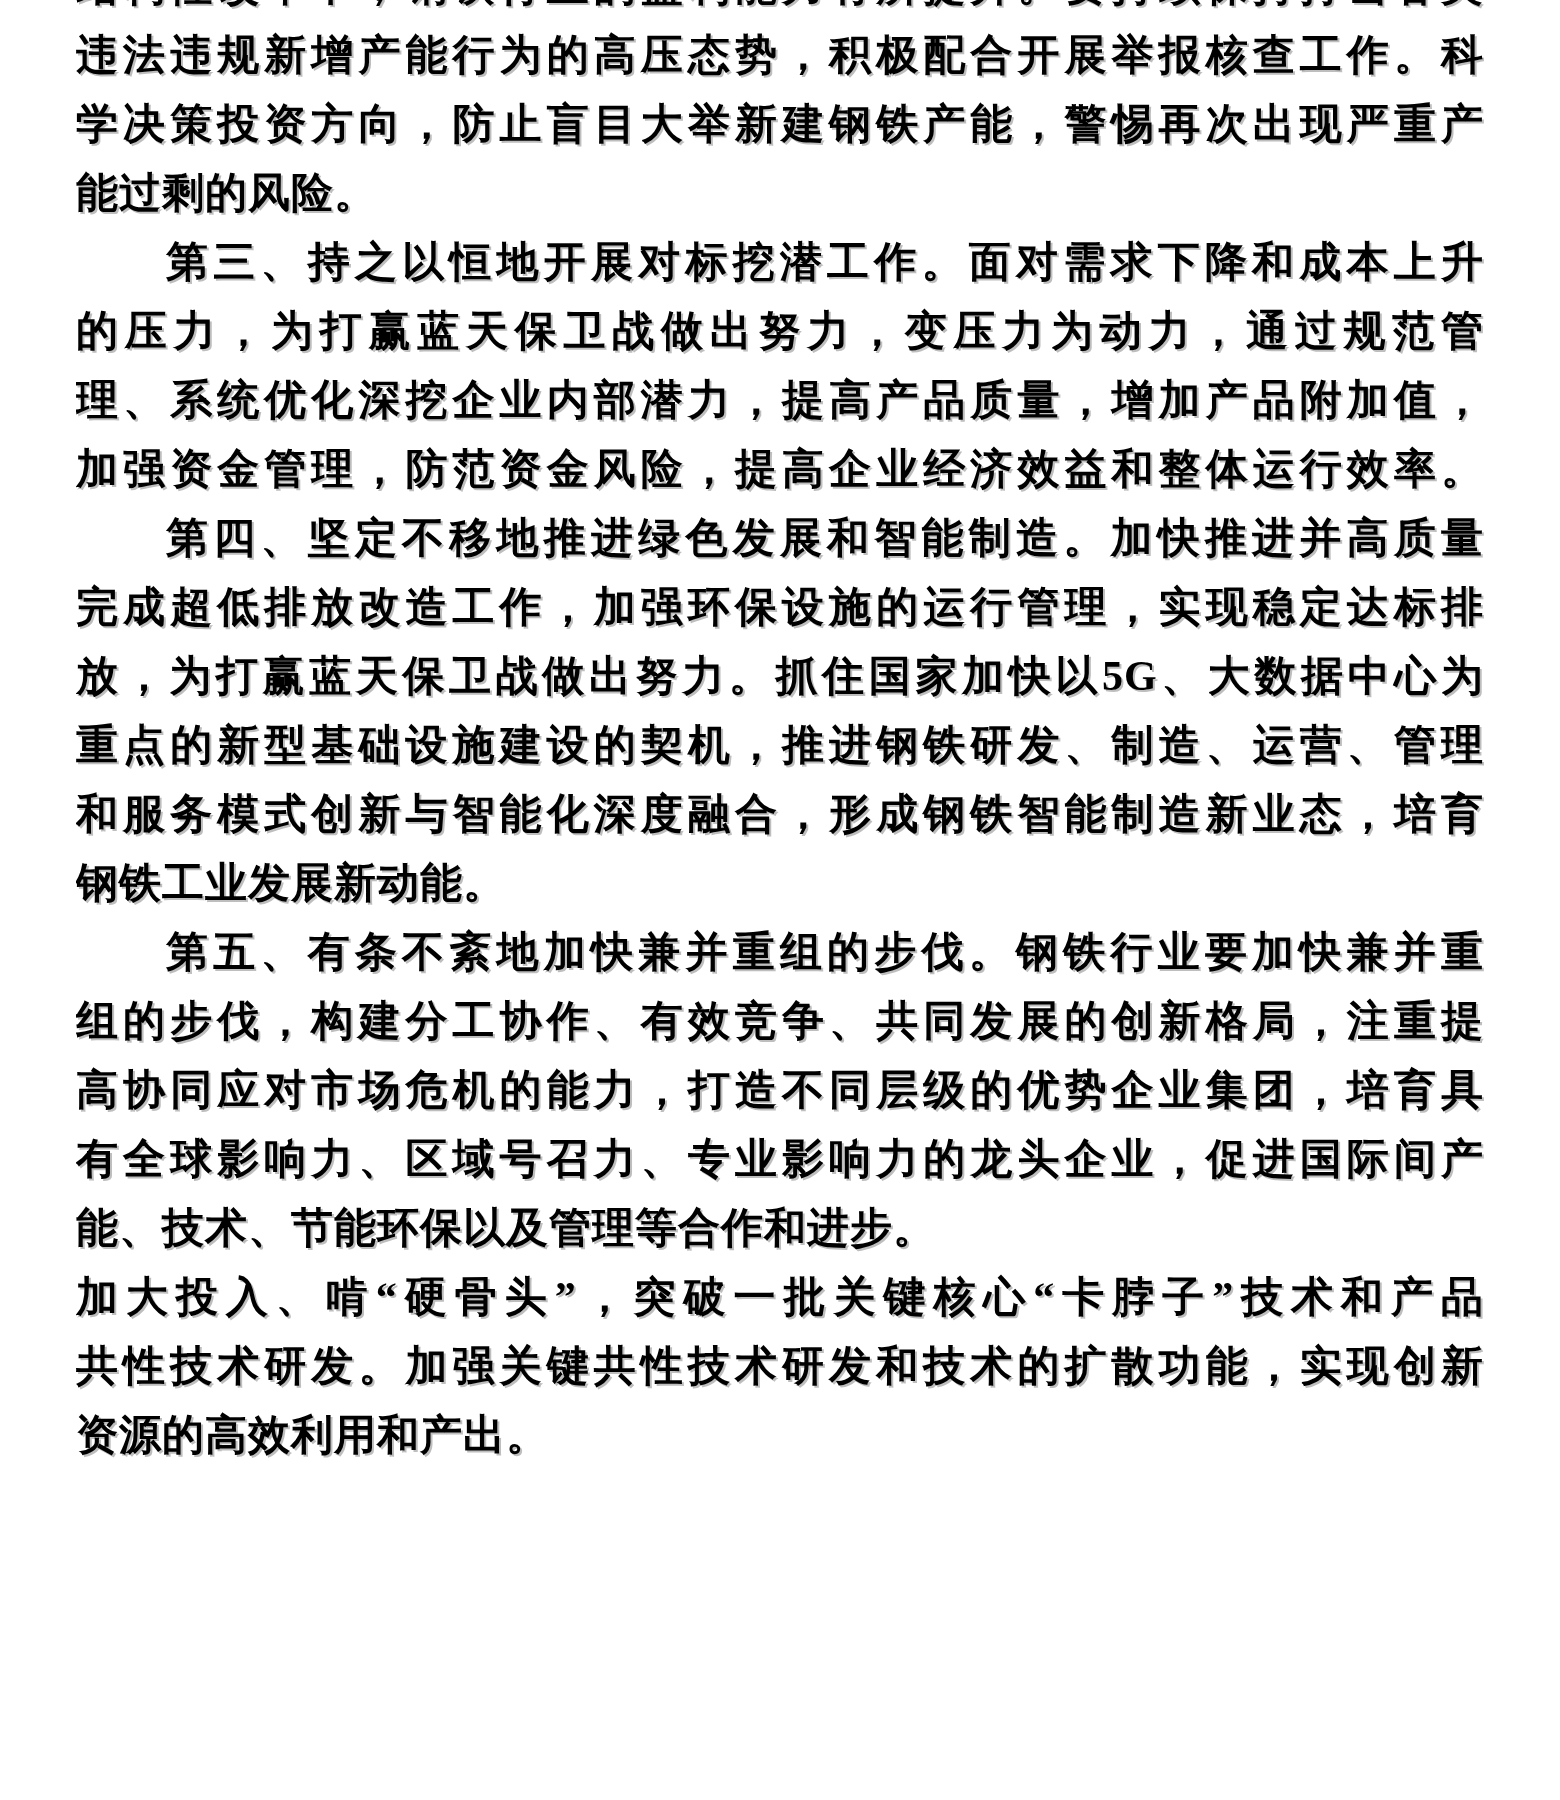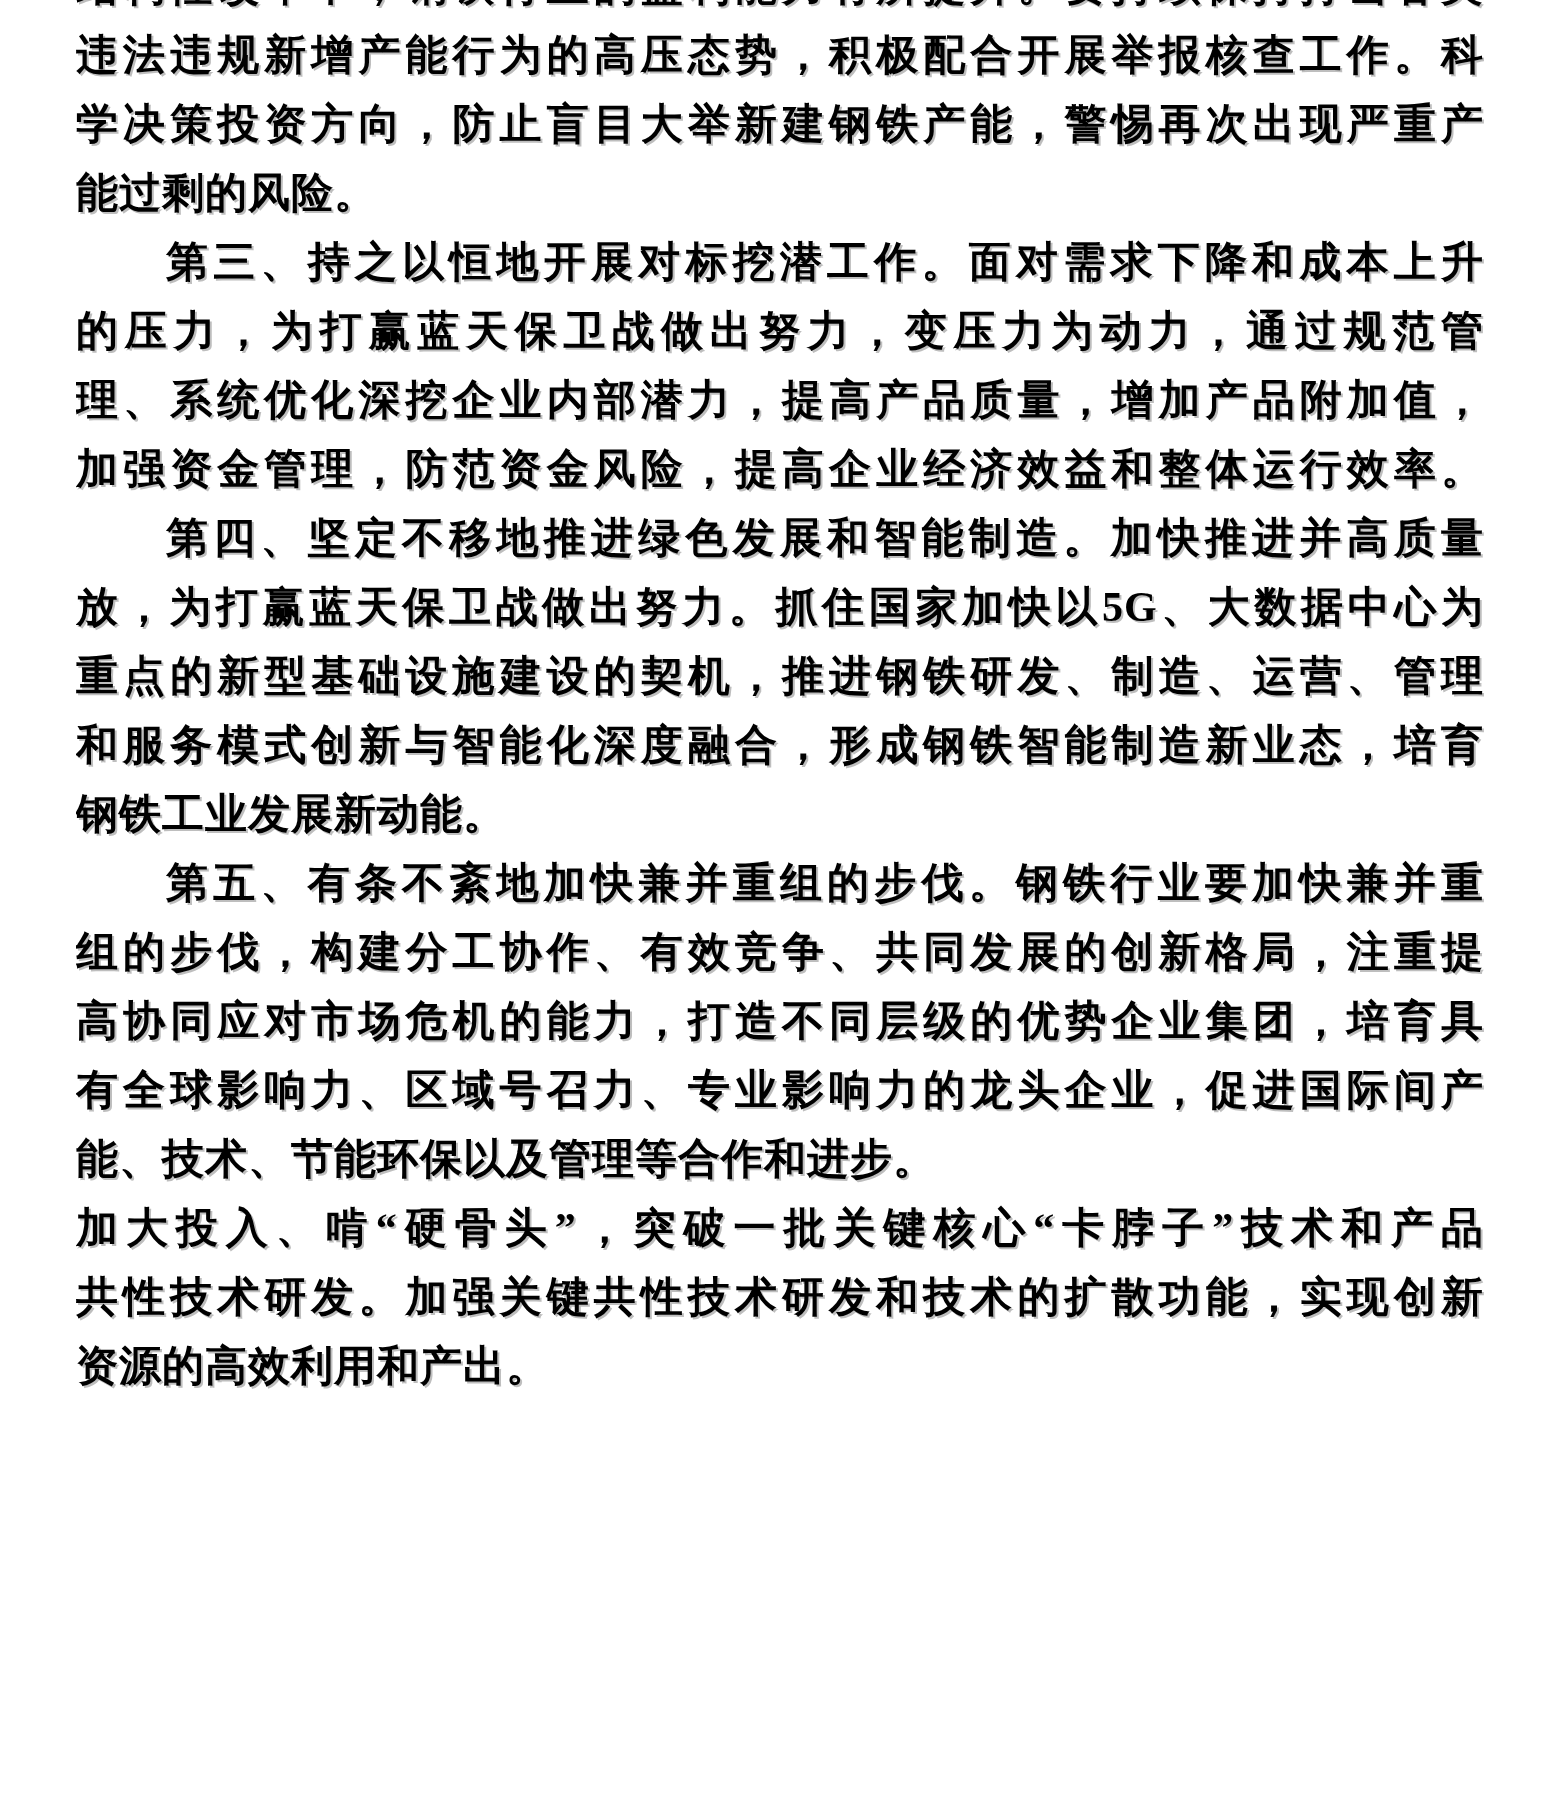--- a/index.html
+++ b/index.html
@@ -73,20 +73,21 @@
 
     <div>
       <div class="line indent">第三、持之以恒地开展对标挖潜工作。面对需求下降和成本上升</div>
       <div class="line">的压力，为打赢蓝天保卫战做出努力，变压力为动力，通过规范管</div>
       <div class="line">理、系统优化深挖企业内部潜力，提高产品质量，增加产品附加值，</div>
       <div class="line">加强资金管理，防范资金风险，提高企业经济效益和整体运行效率。</div>
     </div>
 
     <div>
       <div class="line indent">第四、坚定不移地推进绿色发展和智能制造。加快推进并高质量</div>
+      <div class="line">完成超低排放改造工作，加强环保设施的运行管理，实现稳定达标排</div>
       <div class="line">放，为打赢蓝天保卫战做出努力。抓住国家加快以5G、大数据中心为</div>
       <div class="line">重点的新型基础设施建设的契机，推进钢铁研发、制造、运营、管理</div>
       <div class="line">和服务模式创新与智能化深度融合，形成钢铁智能制造新业态，培育</div>
       <div class="line short">钢铁工业发展新动能。</div>
     </div>
 
     <div>
       <div class="line indent">第五、有条不紊地加快兼并重组的步伐。钢铁行业要加快兼并重</div>
       <div class="line">组的步伐，构建分工协作、有效竞争、共同发展的创新格局，注重提</div>
       <div class="line">高协同应对市场危机的能力，打造不同层级的优势企业集团，培育具</div>

